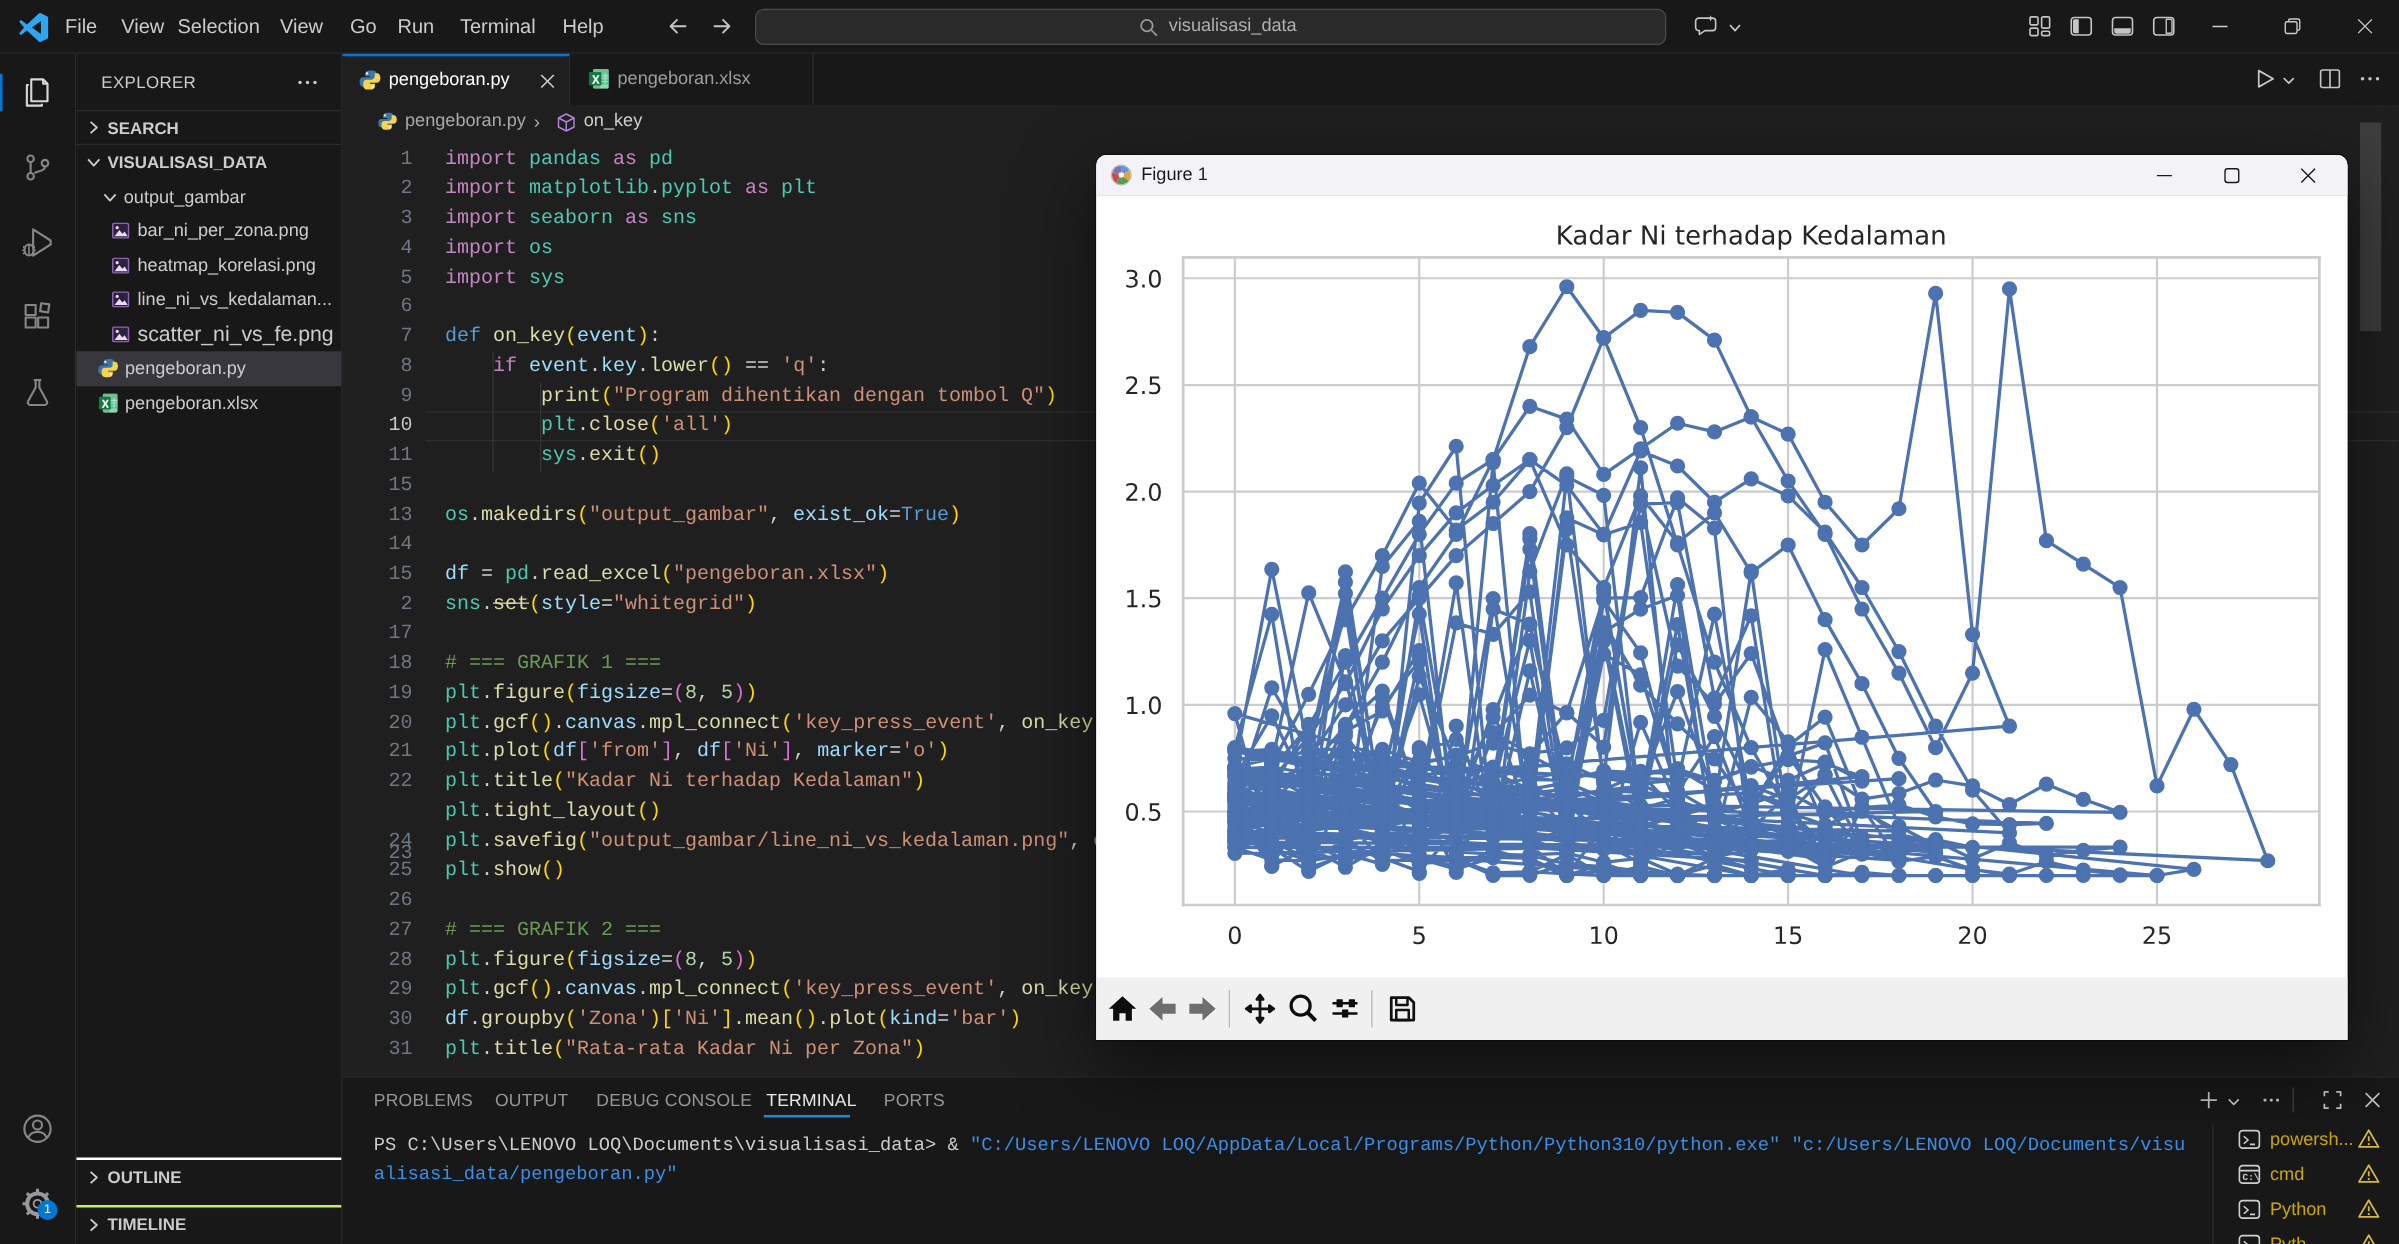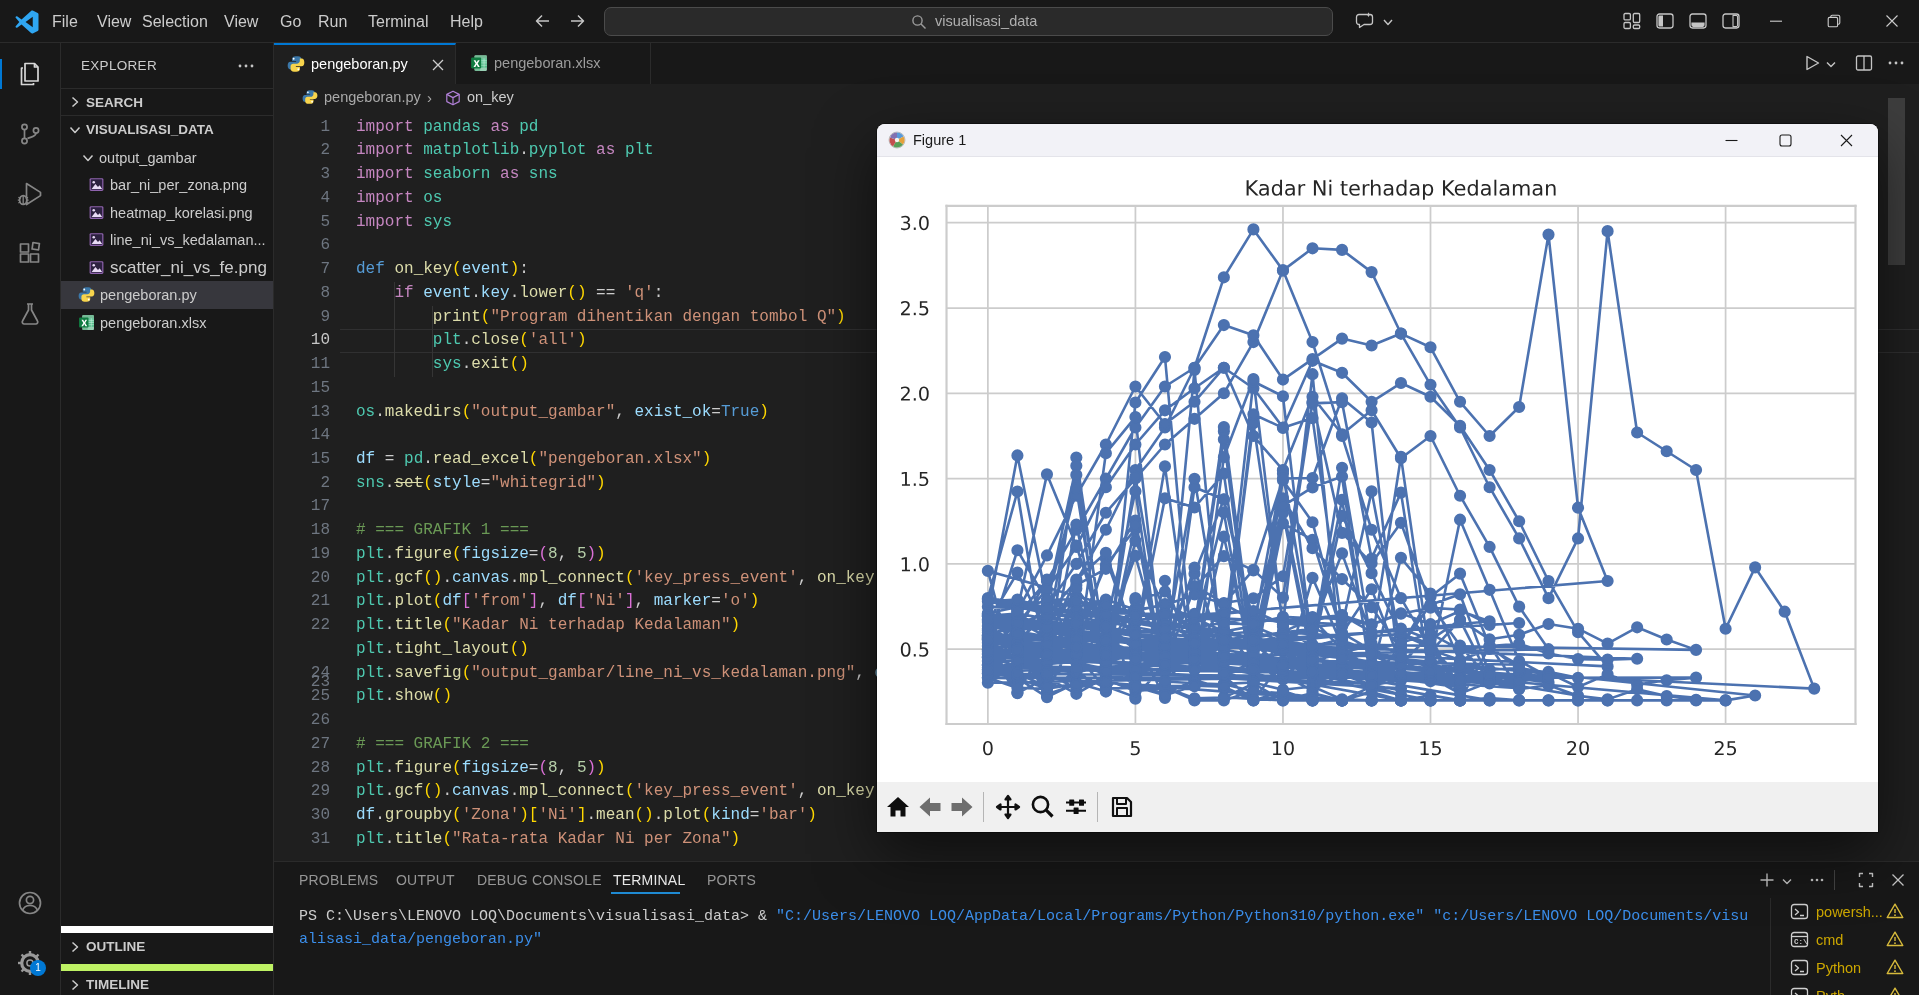--- a/index.html
+++ b/index.html
@@ -282,29 +282,29 @@
             <path fill="#107c41" d="M4 1h5v3H4zM9 1h6v3H9v0zM4 4h5v4H4zM9 8h6v4H9zM4 12h5v3H4z" opacity="0.25"></path>
             <rect x="1" y="3.2" width="9" height="9.6" rx="1" fill="#107c41"></rect>
             <path fill="#fff" d="M3.2 5.5h1.7l1 2 1.1-2h1.6L6.8 8.5l1.9 3H7L5.9 9.4 4.8 11.5H3.1l1.9-3z"></path>
             <path fill="#33c481" d="M10 4h5v8h-5z" opacity="0.5"></path>
             <path stroke="#fff" stroke-width="0.5" d="M10 6h5M10 8h5M10 10h5M12.5 4v8" opacity="0.7"></path>
           </g>
         </svg>
       </div>
       <div class="abs" style="left:39px;top:0;height:28px;line-height:28px;color:#cccccc;font-size:14.5px">pengeboran.xlsx</div>
     </div>
-    <div class="abs" style="left:0;top:883px;width:213px;height:28px;border-top:7px solid #ffffff">
+    <div class="abs" style="left:0;top:883px;width:213px;height:28px;border-top:2px solid #ffffff">
       <div class="abs icon" style="left:6px;top:6px">
         <svg width="16" height="16" viewBox="0 0 16 16" style="" xmlns="http://www.w3.org/2000/svg">
           <path fill="none" stroke="#cccccc" stroke-width="1.5" d="M5.5 3.5 L10.5 8 L5.5 12.5"></path>
         </svg>
       </div>
       <div class="abs" style="left:25px;top:0;height:28px;line-height:28px;color:#cccccc;font-size:13.5px;font-weight:700">OUTLINE</div>
     </div>
-    <div class="abs" style="left:0;top:921px;width:213px;height:28px;border-top:7px solid #bef264">
+    <div class="abs" style="left:0;top:921px;width:213px;height:28px;border-top:2px solid #bef264">
       <div class="abs icon" style="left:6px;top:6px">
         <svg width="16" height="16" viewBox="0 0 16 16" style="" xmlns="http://www.w3.org/2000/svg">
           <path fill="none" stroke="#cccccc" stroke-width="1.5" d="M5.5 3.5 L10.5 8 L5.5 12.5"></path>
         </svg>
       </div>
       <div class="abs" style="left:25px;top:0;height:28px;line-height:28px;color:#cccccc;font-size:13.5px;font-weight:700">TIMELINE</div>
     </div>
   </div>
 <div class="abs" style="left:274px;top:43px;width:1645px;height:41px;background:#181818">
     <div class="abs" style="left:0;top:0;width:182px;height:41px;background:#1f1f1f;border-top:2px solid #0078d4;border-right:1px solid #2b2b2b">

